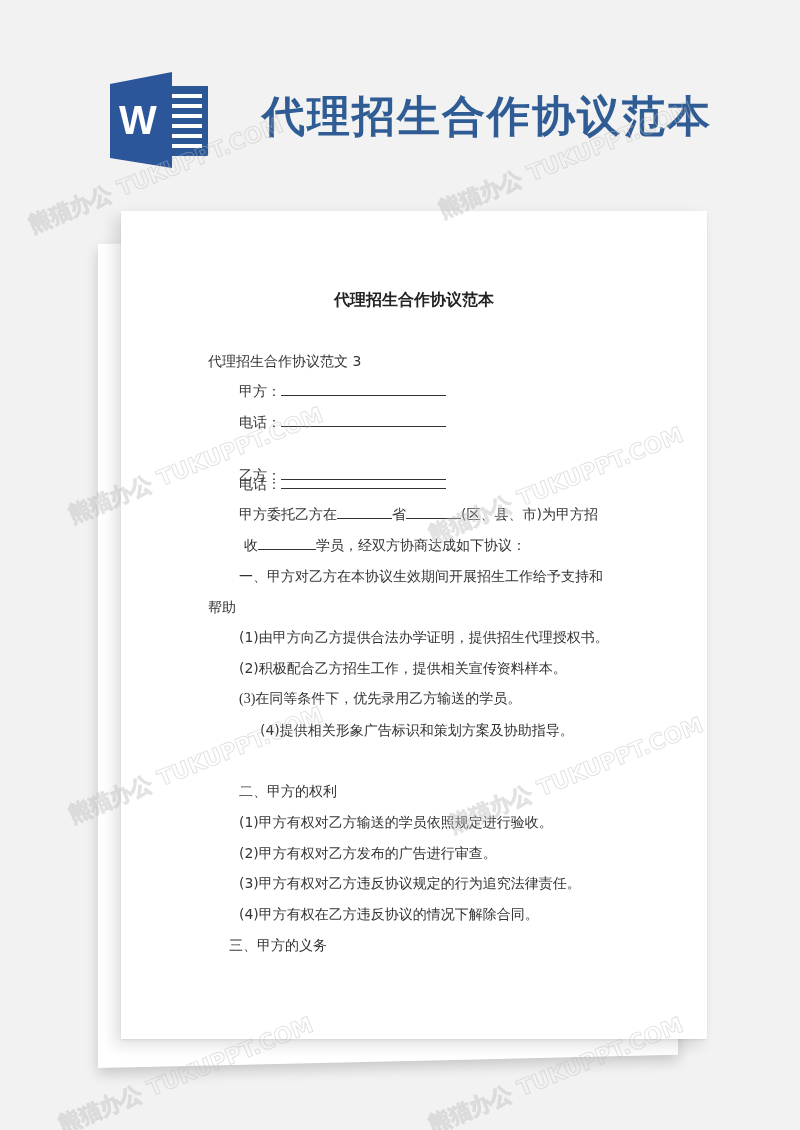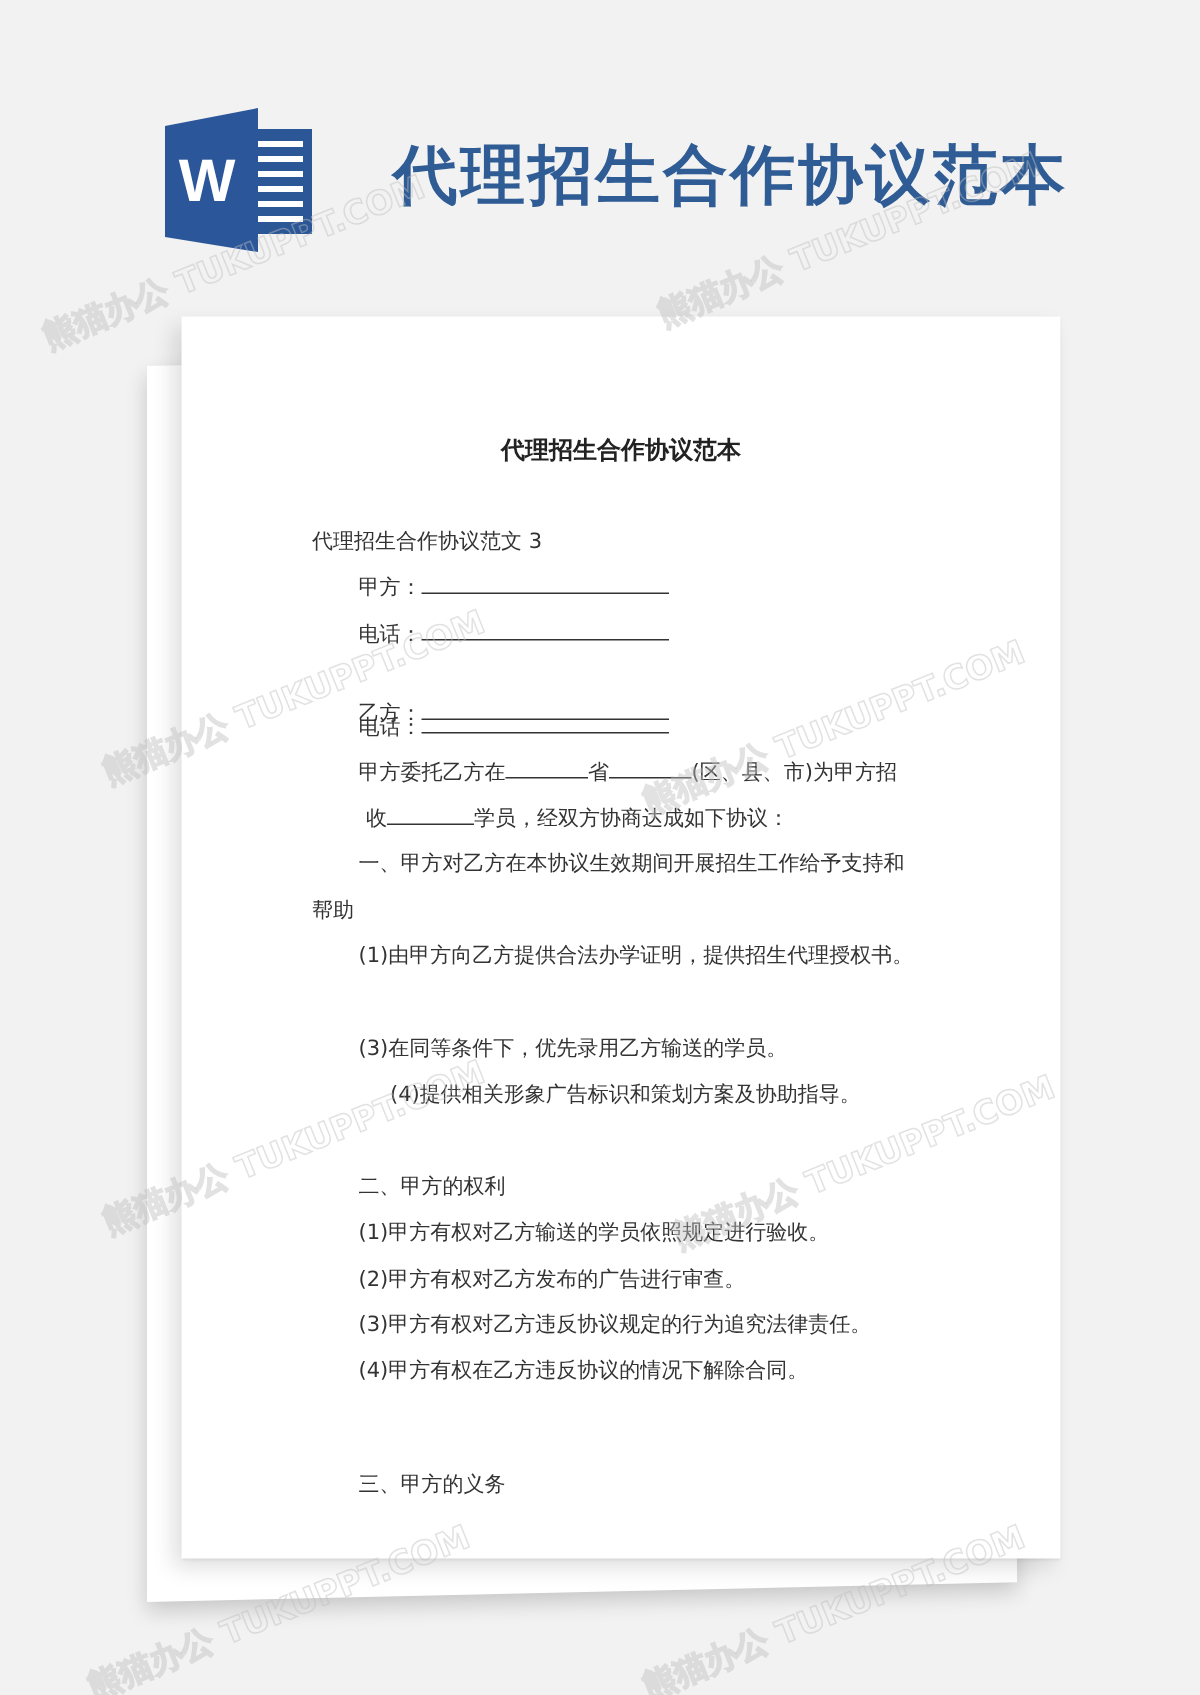--- a/index.html
+++ b/index.html
@@ -83,30 +83,31 @@
     <span>甲方委托乙方在</span><span class="blank" style="width:55px;"></span><span>省</span><span class="blank" style="width:55px;"></span><span>(区、县、市)为甲方招</span>
   </div>
   <div class="line" style="left:87px; top:324px;margin-left:36px;">
     <span>收</span><span class="blank" style="width:58px;"></span><span>学员，经双方协商达成如下协议：</span>
   </div>
 
   <div class="line" style="left:118px; top:355px;">一、甲方对乙方在本协议生效期间开展招生工作给予支持和</div>
   <div class="line" style="left:87px; top:386px;">帮助</div>
 
   <div class="line" style="left:118px; top:416px;">(1)由甲方向乙方提供合法办学证明，提供招生代理授权书。</div>
-  <div class="line" style="left:118px; top:478px;">(3)在同等条件下，优先录用乙方输送的学员。</div>
+  <div class="line" style="left:118px; top:447px;">(2)积极配合乙方招生工作，提供相关宣传资料样本。</div>
+  <div class="line" style="left:118px; top:478px;font-family:Liberation Serif, serif;">(3)在同等条件下，优先录用乙方输送的学员。</div>
   <div class="line" style="left:118px; top:509px;margin-left:21px;">(4)提供相关形象广告标识和策划方案及协助指导。</div>
 
   <div class="line" style="left:118px; top:570px;">二、甲方的权利</div>
   <div class="line" style="left:118px; top:601px;">(1)甲方有权对乙方输送的学员依照规定进行验收。</div>
   <div class="line" style="left:118px; top:632px;">(2)甲方有权对乙方发布的广告进行审查。</div>
   <div class="line" style="left:118px; top:662px;">(3)甲方有权对乙方违反协议规定的行为追究法律责任。</div>
   <div class="line" style="left:118px; top:693px;">(4)甲方有权在乙方违反协议的情况下解除合同。</div>
 
-  <div class="line" style="left:118px; top:724px;margin-top:45px;">三、甲方的义务</div>
+  <div class="line" style="left:108px; top:724px;">三、甲方的义务</div>
 </div>
 
 <div class="watermark" style="left:20px; top:160px;">熊猫办公 TUKUPPT.COM</div>
 <div class="watermark" style="left:430px; top:145px;">熊猫办公 TUKUPPT.COM</div>
 <div class="watermark" style="left:60px; top:450px;">熊猫办公 TUKUPPT.COM</div>
 <div class="watermark" style="left:420px; top:470px;">熊猫办公 TUKUPPT.COM</div>
 <div class="watermark" style="left:60px; top:750px;">熊猫办公 TUKUPPT.COM</div>
 <div class="watermark" style="left:440px; top:760px;">熊猫办公 TUKUPPT.COM</div>
 <div class="watermark" style="left:50px; top:1060px;">熊猫办公 TUKUPPT.COM</div>
 <div class="watermark" style="left:420px; top:1060px;">熊猫办公 TUKUPPT.COM</div>

